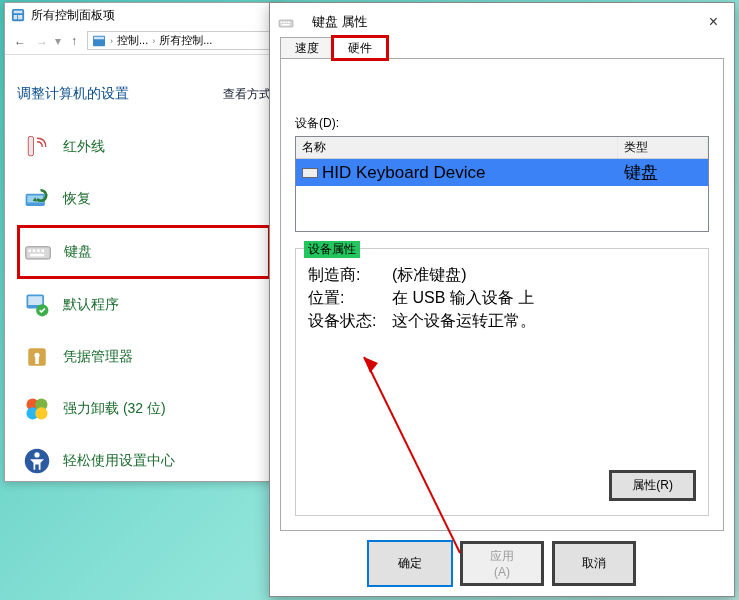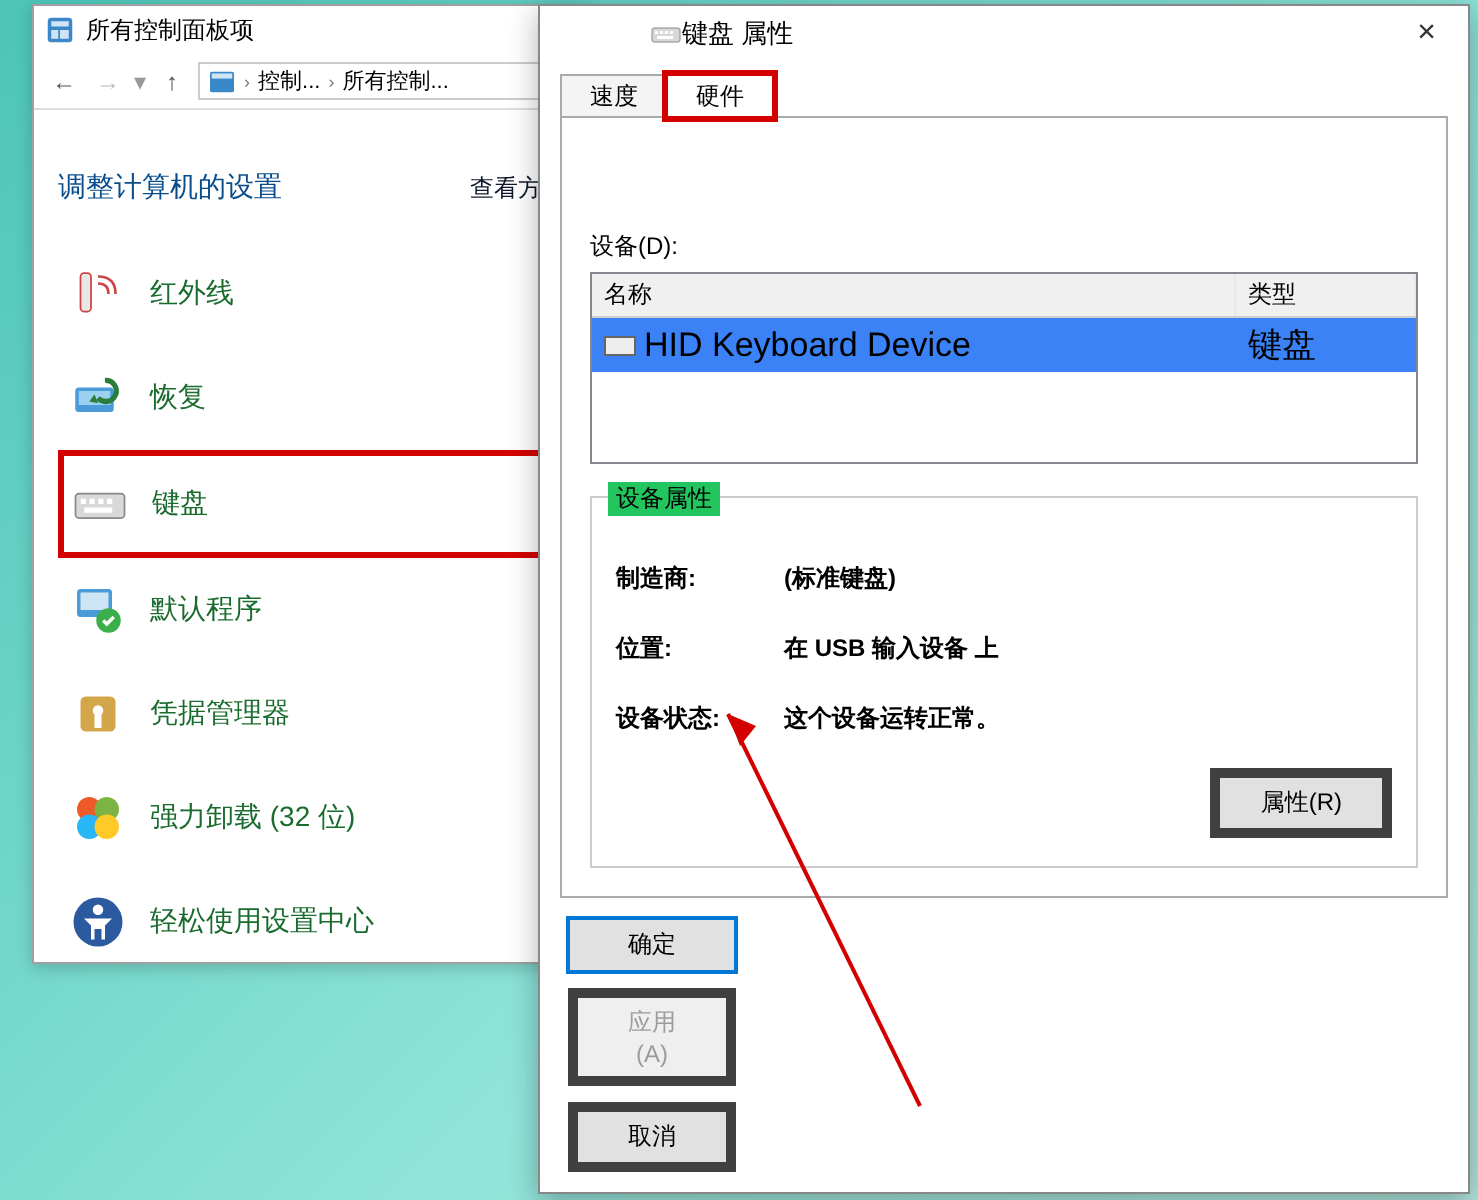--- a/index.html
+++ b/index.html
@@ -1,38 +1,38 @@
 <!DOCTYPE html>
 <html><head>
 <meta charset="utf-8">
 <style>
   * { box-sizing: border-box; margin: 0; padding: 0; font-family: "Microsoft YaHei", "Segoe UI", sans-serif; }
   body { width: 739px; height: 600px; background: linear-gradient(135deg, #4dc4b8 0%, #6dd4c9 30%, #8fe4d9 60%, #afe4db 100%); position: relative; overflow: hidden; }
 
   
-  .cpwindow { position: absolute; left: 16px; top: 2px; width: 280px; height: 480px; background: #fff; border: 1px solid #a0a0a0; box-shadow: 0 2px 8px rgba(0,0,0,0.2); }
+  .cpwindow { position: absolute; left: 4px; top: 2px; width: 280px; height: 480px; background: #fff; border: 1px solid #a0a0a0; box-shadow: 0 2px 8px rgba(0,0,0,0.2); }
   .cptitle { height: 24px; display: flex; align-items: center; padding: 0 6px; font-size: 12px; gap: 6px; }
   .cpnav { height: 28px; display: flex; align-items: center; padding: 0 6px; gap: 4px; font-size: 12px; border-bottom: 1px solid #ddd; }
   .navarrow { width: 18px; text-align: center; color: #555; }
   .navsep { color: #999; }
   .navup { width: 18px; text-align: center; color: #555; }
   .navbox { display: flex; align-items: center; gap: 4px; border: 1px solid #ccc; padding: 1px 4px; font-size: 11px; flex: 1; }
   .navchev { color: #777; font-size: 9px; }
   .cpbody { padding: 12px 12px; }
   .cpheader { display: flex; justify-content: space-between; align-items: baseline; margin-bottom: 18px; }
   .cphtitle { color: #0a4d8c; font-size: 14px; margin-top: 18px; }
   .cphview { color: #0f172a; font-size: 12px; }
   .cplist { display: flex; flex-direction: column; gap: 0; }
   .cpitem { display: flex; align-items: center; gap: 12px; padding: 12px 6px; font-size: 14px; color: #1a6b2e; }
   .cpicon { width: 28px; height: 28px; display: flex; align-items: center; justify-content: center; }
   .cpitem.highlight { border: 3px solid #d40000; padding: 10px 4px; }
 
   
   .dialog { position: absolute; left: 269px; top: 2px; width: 466px; height: 595px; background: #fff; border: 1px solid #888; box-shadow: 0 4px 14px rgba(0,0,0,0.3); display: flex; flex-direction: column; }
-  .dlgtitle { height: 28px; display: flex; align-items: center; padding: 0 8px; font-size: 13px; gap: 0; margin-left: 47px; }
+  .dlgtitle { height: 28px; display: flex; align-items: flex-end; padding: 0 8px; font-size: 13px; gap: 18px; }
   .dlgclose { margin-left: auto; font-size: 16px; color: #333; padding: 0 8px; }
   .dlgbody { flex: 1; padding: 6px 10px 0 10px; display: flex; flex-direction: column; position: relative; }
   .tabs { display: flex; height: 22px; font-size: 12px; }
   .tab { padding: 2px 14px; border: 1px solid #aaa; background: #f4f4f4; margin-right: -1px; position: relative; }
   .tab.active { background: #fff; border-bottom: 1px solid #fff; z-index: 2; }
   .tab.highlight { outline: 3px solid #d40000; outline-offset: -1px; }
   .tabpanel { border: 1px solid #aaa; flex: 1; margin-top: -1px; padding: 12px 14px 14px 14px; display: flex; flex-direction: column; font-size: 12px; position: relative; }
   .devlabel { margin-bottom: 4px; margin-top: 44px; }
   .devtable { border: 1px solid #828790; width: 100%; height: 96px; background: #fff; }
   .dthead { display: flex; background: #f0f0f0; border-bottom: 1px solid #d0d0d0; font-size: 12px; }
@@ -40,28 +40,28 @@
   .dth.name { flex: 1; }
   .dth.type { width: 90px; }
   .dtrow { display: flex; background: #3b82f6; font-size: 17px; }
   .dtrow .cell { padding: 2px 6px; }
   .dtrow .cell.name { flex: 1; display: flex; align-items: center; gap: 4px; }
   .dtrow .cell.type { width: 90px; }
   .kbdicon { width: 16px; height: 10px; border: 1px solid #666; background: #eee; }
 
   .propgroup { margin-top: 16px; border: 1px solid #ccc; padding: 14px 12px 16px 12px; position: relative; flex: 1; }
   .grouplegend { position: absolute; top: -8px; left: 8px; background: #22c55e; padding: 0 4px; font-size: 12px; }
-  .proprow { display: flex; margin: 18px 0; font-size: 12px; font-weight: bold; }
+  .proprow { display: flex; margin: 2px 0; font-size: 16px; }
   .proplabel { width: 84px; }
   .propval { flex: 1; }
   .propbtnrow { position: absolute; right: 12px; bottom: 14px; }
-  .btn { background: #e1e1e1; border: 5px solid #404040; padding: 4px 20px; font-size: 12px; }
+  .btn { background: #e1e1e1; border: 3px solid #404040; padding: 4px 20px; font-size: 12px; }
   .btn:disabled { color: #9c9c9c; background: #efefef; }
   .btn.default { border: 1px solid #0078d7; outline: 1px solid #0078d7; }
-  .dlgbuttons { display: flex; justify-content: flex-end; gap: 8px; padding: 10px 14px; flex-direction: column; }
+  .dlgbuttons { display: flex; justify-content: center; gap: 8px; padding: 10px 14px; }
   .dlgbuttons .btn { width: 84px; text-align: center; }
 
   
   .redarrow { position: absolute; left: 54px; top: 94px; width: 120px; height: 220px; pointer-events: none; }
 
   
   svg { display: block; }
 </style>
 </head>
 <body>

